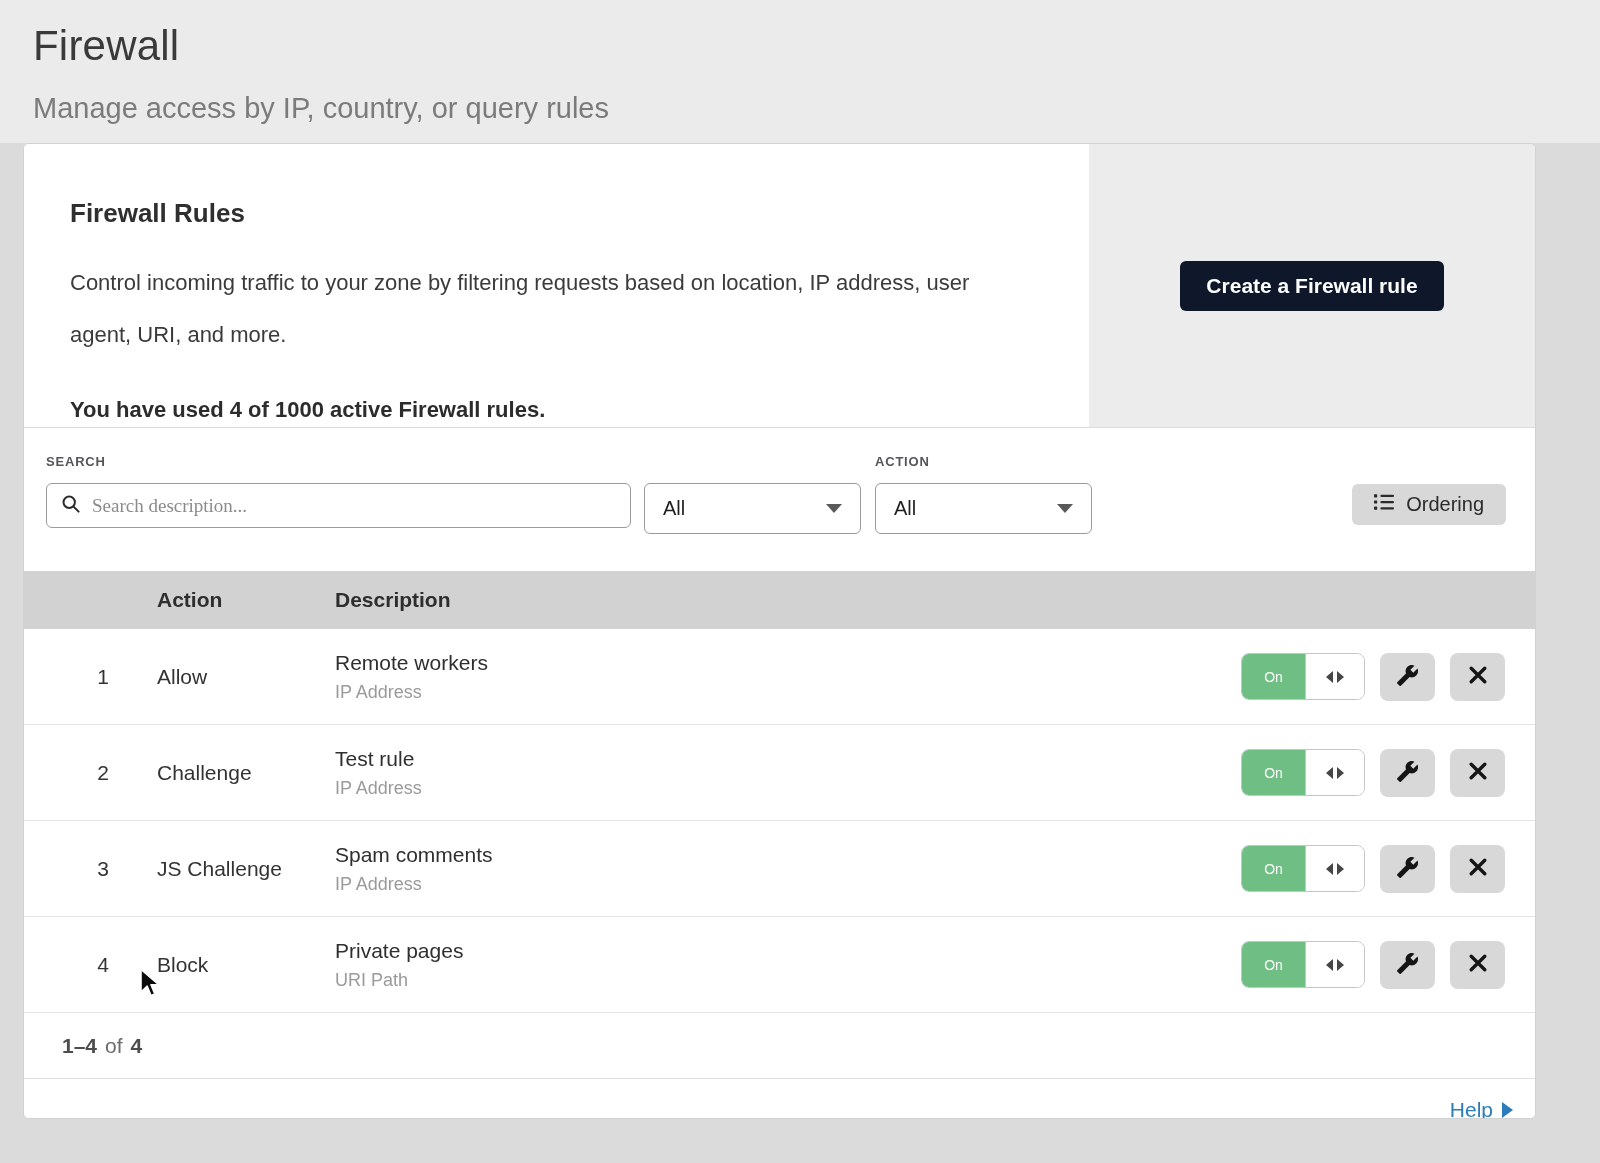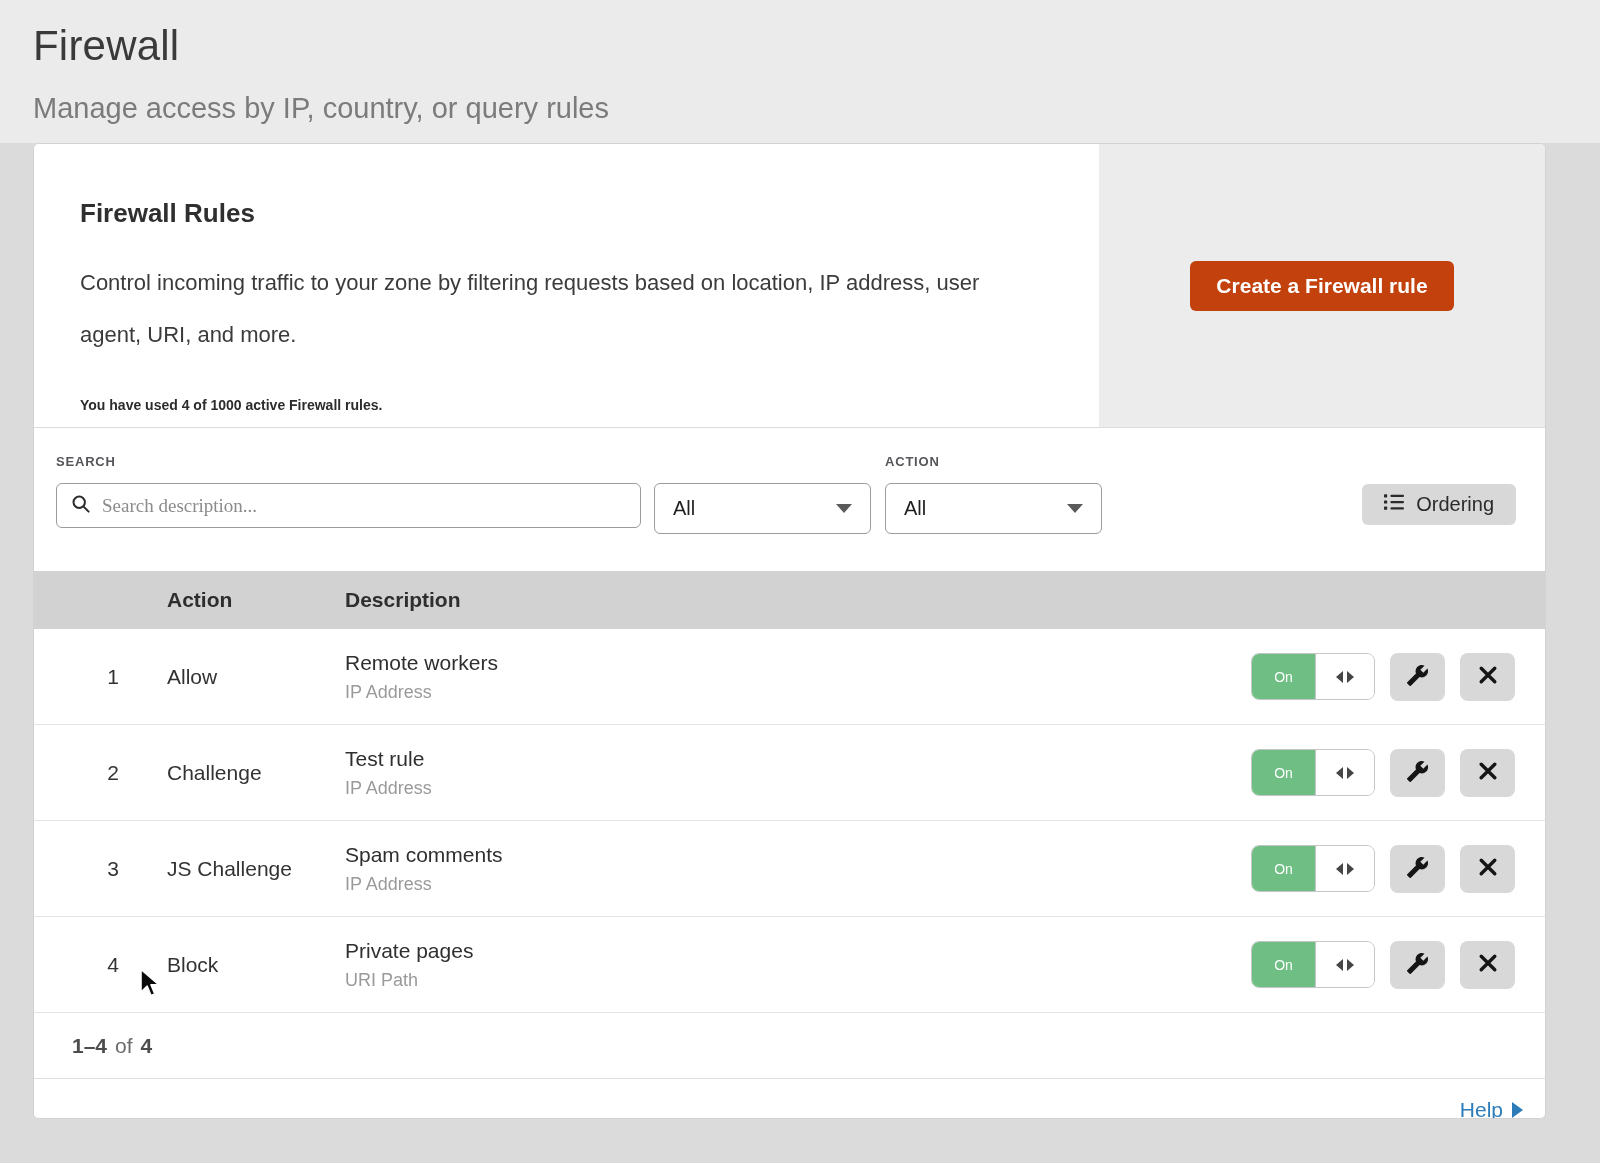--- a/index.html
+++ b/index.html
@@ -12,34 +12,34 @@
     color: #333;
   }
 
   
   .page-header { position: absolute; left: 33px; top: 6px; margin-top: 16px; }
   .page-title { font-size: 42px; font-weight: 500; color: #3a3a3a; letter-spacing: 0.2px; }
   .page-subtitle { font-size: 29px; font-weight: 400; color: #7b7b7b; margin-top: 22px; }
 
   
   .card {
-    position: absolute; left: 33px; top: 143px; width: 1513px; height: 976px;
+    position: absolute; left: 23px; top: 143px; width: 1513px; height: 976px;
     background: #fff; border: 1px solid #d2d2d2; border-radius: 6px;
     overflow: hidden;
   }
 
   
   .card-top { display: flex; height: 284px; border-bottom: 1px solid #dcdcdc; }
   .card-intro { width: 1065px; padding: 54px 46px 0 46px; background: #fff; }
   .card-heading { font-size: 26px; font-weight: 700; color: #2f2f2f; margin-bottom: 28px; }
   .card-desc { font-size: 22px; color: #3b3b3b; line-height: 52px; max-width: 950px; }
-  .usage-note { font-size: 14px; font-weight: 700; color: #2c2c2c; margin-top: 36px; }
+  .usage-note { font-size: 22px; font-weight: 700; color: #2c2c2c; margin-top: 36px; }
   .card-cta { flex: 1; background: #ececec; display: flex; align-items: center; justify-content: center; }
   .btn-primary {
-    background: #c2410c; color: #fff; font-size: 21px; font-weight: 600;
+    background: #0f172a; color: #fff; font-size: 21px; font-weight: 600;
     border: none; border-radius: 6px; padding: 13px 26px; cursor: pointer;
     font-family: "Liberation Sans", sans-serif;
   }
 
   
   .filters { position: relative; height: 143px; background: #fff; }
   .filter-label {
     position: absolute; top: 26px; font-size: 13px; font-weight: 700;
     color: #55555a; letter-spacing: 0.8px;
   }

